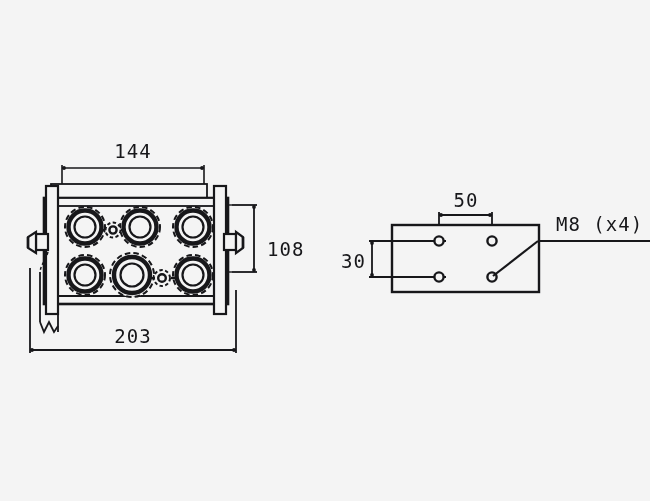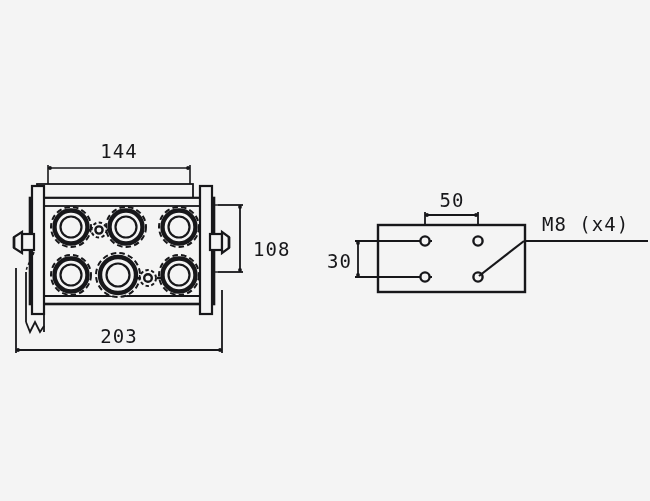--- a/index.html
+++ b/index.html
@@ -10,20 +10,21 @@
     width: 650px;
     height: 501px;
     background: #f4f4f4;
     font-family: "DejaVu Sans Mono", monospace;
     overflow: hidden;
   }
   #drawing-root {
     position: relative;
     width: 526px;
     height: 501px;
+    padding-left: 14px;
   }
   svg#tech-drawing {
     display: block;
     width: 650px;
     height: 501px;
   }
   .dim-text {
     font-family: "DejaVu Sans Mono", monospace;
     font-size: 19px;
     letter-spacing: 1px;

